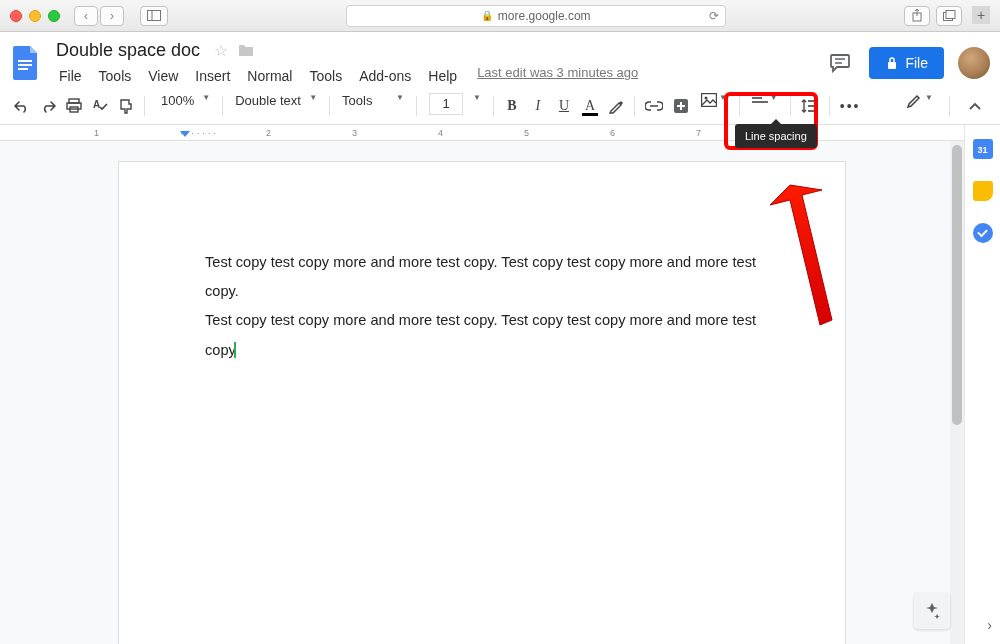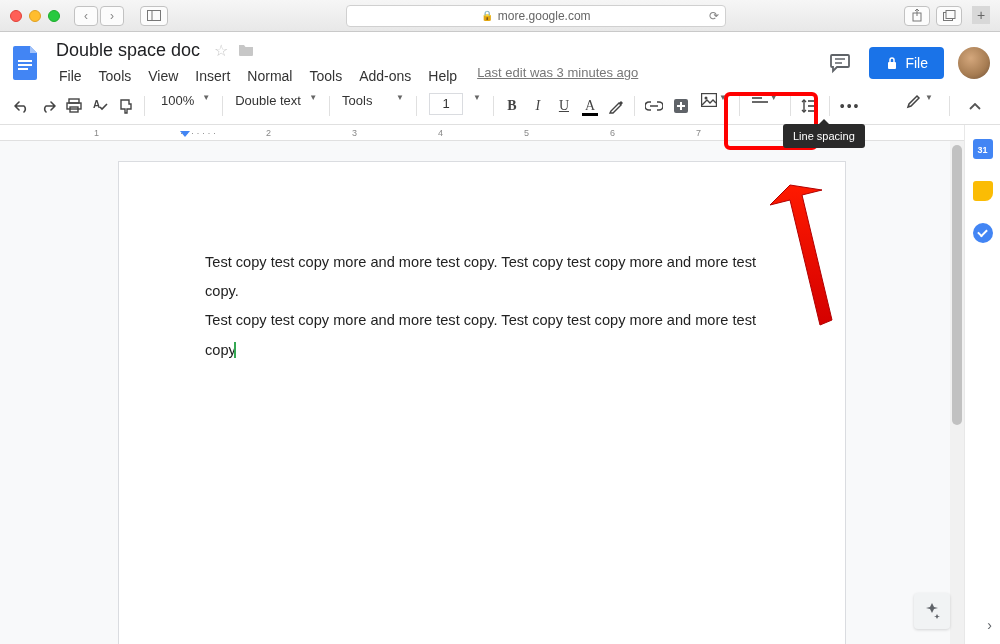--- a/index.html
+++ b/index.html
@@ -47,21 +47,21 @@
 .zoom-box { font-size: 13px; padding: 0 4px; }
 .font-name { min-width: 60px; }
 .font-size-box { border: 1px solid #dadce0; width: 34px; height: 22px; text-align: center; font-size: 13px; display: flex; align-items: center; justify-content: center; }
 .tb-right { margin-left: auto; display: flex; align-items: center; gap: 6px; }
 .collapse-up { font-size: 14px; color: #555; padding: 4px 8px; }
 .text-color-btn { position: relative; }
 .text-color-underline { position: absolute; bottom: 3px; left: 4px; right: 4px; height: 3px; background: #000; }
 
 
 .highlight-box { position: absolute; border: 4px solid #ff0000; border-radius: 6px; pointer-events: none; z-index: 50; }
-.tooltip-box { position: absolute; background: #2a2a2a; color: #fff; font-size: 11px; padding: 6px 10px; border-radius: 3px; z-index: 60; white-space: nowrap; margin-left: 48px; }
+.tooltip-box { position: absolute; background: #2a2a2a; color: #fff; font-size: 11px; padding: 6px 10px; border-radius: 3px; z-index: 60; white-space: nowrap; }
 .tooltip-box::before { content: ''; position: absolute; top: -5px; left: 50%; transform: translateX(-50%); border: 5px solid transparent; border-bottom-color: #2a2a2a; border-top: none; }
 
 
 .arrow-svg { position: absolute; z-index: 55; pointer-events: none; }
 
 
 .doc-area { position: relative; background: #f8f9fa; height: calc(644px - 32px - 54px - 38px); display: flex; }
 .ruler { height: 16px; background: #fff; border-bottom: 1px solid #e0e0e0; position: absolute; top: 0; left: 0; right: 36px; z-index: 2; }
 .ruler-content { position: absolute; left: 94px; width: 728px; height: 100%; display: flex; font-size: 9px; color: #888; }
 .ruler-tick-major { position: absolute; top: 3px; }

